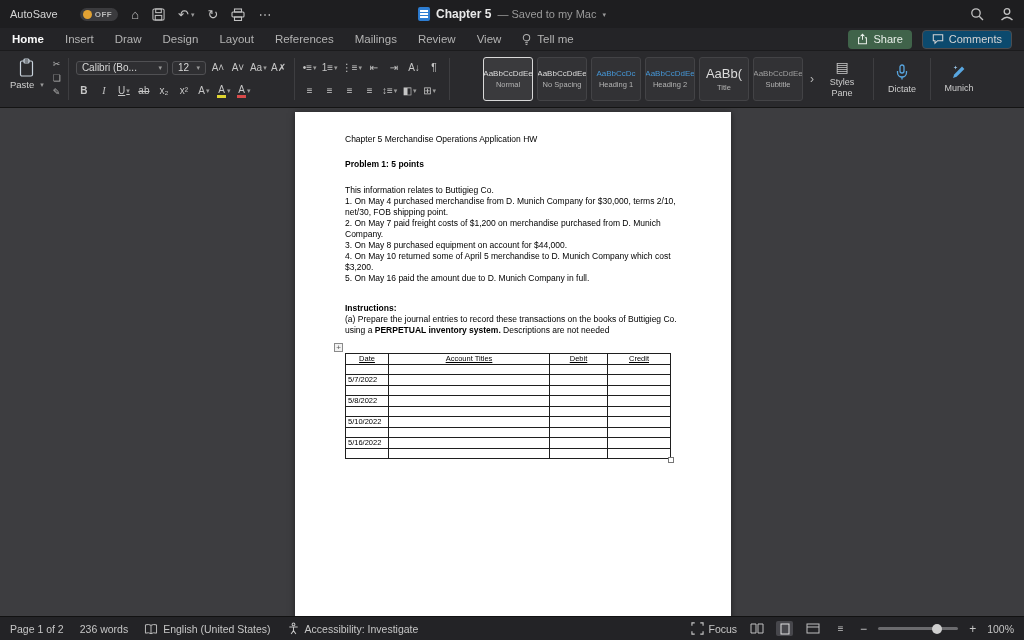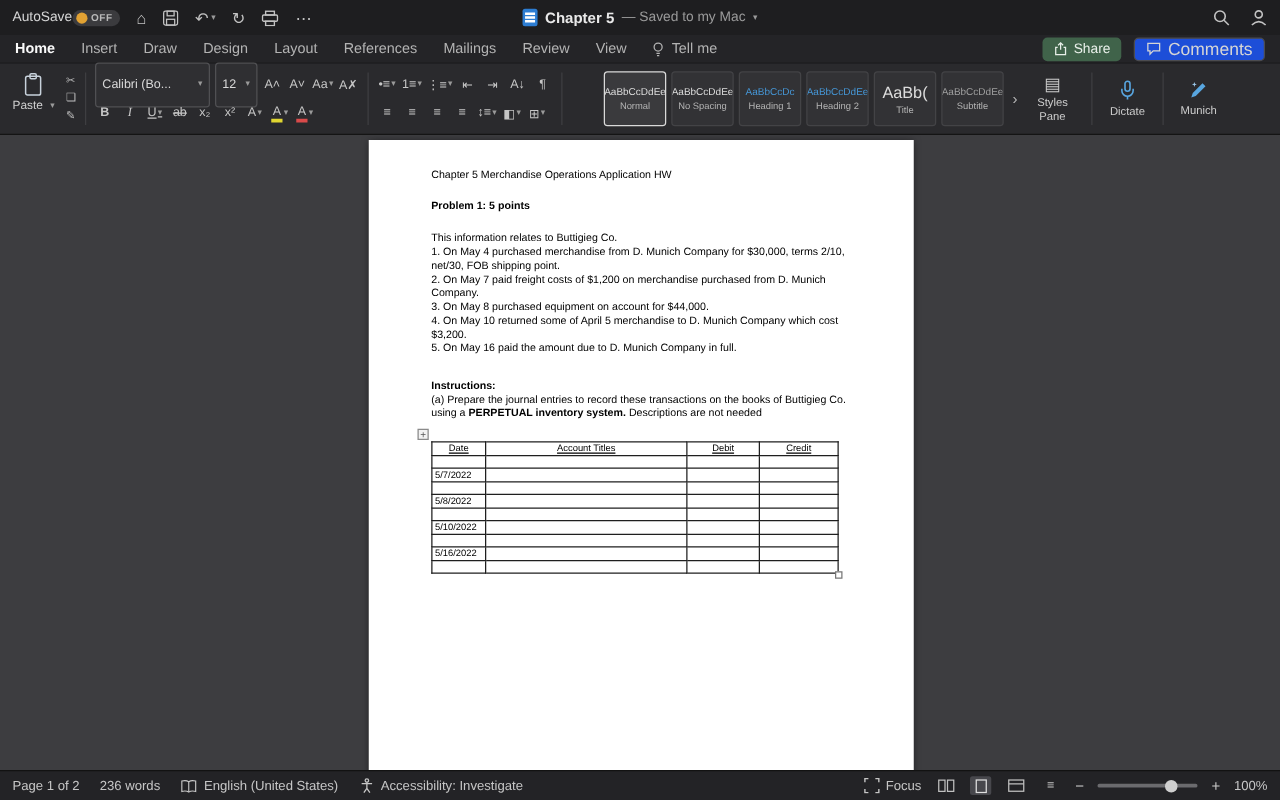--- a/index.html
+++ b/index.html
@@ -2,21 +2,21 @@
 <html><head>
 <meta charset="utf-8">
 <style>
   *{margin:0;padding:0;box-sizing:border-box;}
   html,body{width:1024px;height:640px;overflow:hidden;background:#3d3d40;}
   #app{position:relative;width:1024px;height:640px;font-family:"Liberation Sans",sans-serif;color:#c9c9c9;}
 
   
   .titlebar{position:absolute;top:0;left:0;width:100%;height:28px;background:#1e1e20;display:flex;align-items:center;padding:0 10px;font-size:11px;}
   .tb-left{display:flex;align-items:center;gap:13px;}
-  .as-wrap{display:flex;align-items:center;gap:0;}
+  .as-wrap{display:flex;align-items:center;gap:22px;}
   .as-label{color:#d5d5d5;}
   .as-toggle{display:flex;align-items:center;gap:3px;background:#3b3b3e;border-radius:9px;padding:2px 6px 2px 3px;cursor:default;}
   .as-dot{width:9px;height:9px;border-radius:50%;background:#e2a233;}
   .as-state{font-size:8px;font-weight:700;color:#b9b9b9;letter-spacing:.5px;}
   .tb-ic{color:#c2c2c2;font-size:13px;line-height:1;display:flex;align-items:center;gap:2px;cursor:default;}
   .caret{font-size:7px;color:#9a9a9a;line-height:1;}
   .tb-center{position:absolute;left:50%;top:0;height:28px;transform:translateX(-50%);display:flex;align-items:center;gap:6px;white-space:nowrap;}
   .doc-badge{width:12px;height:14px;background:#2d7dd2;border-radius:2px;position:relative;flex:none;}
   .doc-badge:after{content:"";position:absolute;left:2px;top:3px;width:8px;height:1.5px;background:#fff;box-shadow:0 3px 0 #fff,0 6px 0 #fff;}
   .doc-title{font-weight:700;color:#e9e9e9;font-size:12px;}
@@ -25,34 +25,34 @@
   svg.ic{display:block;}
 
   
   .tabsrow{position:absolute;top:28px;left:0;width:100%;height:23px;background:#242427;display:flex;align-items:center;padding:0 12px;font-size:11.5px;border-bottom:1px solid #1b1b1d;}
   .tabs{display:flex;gap:21px;align-items:center;}
   .tab{color:#b3b3b3;cursor:default;white-space:nowrap;}
   .tab.active{color:#fafafa;font-weight:700;}
   .tellme{display:flex;align-items:center;gap:5px;margin-left:20px;color:#b3b3b3;}
   .tr-actions{margin-left:auto;display:flex;gap:10px;align-items:center;justify-content:flex-end;}
   .btn-share{display:flex;align-items:center;gap:5px;background:#40634a;color:#e8efe9;border-radius:4px;height:19px;padding:0 9px;font-size:11px;}
-  .btn-comments{display:flex;align-items:center;gap:5px;background:#1d4ed8;border:1px solid #4c4c4f;color:#d5d5d5;border-radius:4px;height:19px;padding:0 9px;font-size:14px;}
+  .btn-comments{display:flex;align-items:center;gap:5px;background:#0c4a6e;border:1px solid #4c4c4f;color:#d5d5d5;border-radius:4px;height:19px;padding:0 9px;font-size:11px;}
 
   
   .ribbon{position:absolute;top:51px;left:0;width:100%;height:57px;background:#2a2a2d;border-bottom:1px solid #141414;display:flex;align-items:stretch;padding:4px 6px;}
   .sep{width:1px;background:#3e3e41;margin:3px 7px;}
   .grp{display:flex;}
   .paste-grp{align-items:flex-start;gap:5px;padding-top:1px;}
   .paste-btn{display:flex;flex-direction:column;align-items:center;gap:2px;padding:2px 4px;border-radius:3px;}
   .pb-label{display:flex;align-items:center;gap:6px;font-size:9.5px;color:#cfcfcf;}
   .mini-col{display:flex;flex-direction:column;gap:4px;font-size:9px;color:#b9b9b9;padding-top:3px;}
   .mini-col span{cursor:default;}
   .two-rows{flex-direction:column;justify-content:space-between;padding:1px 0;}
   .crow{display:flex;align-items:center;gap:4px;height:23px;}
-  .combo{display:flex;align-items:center;justify-content:space-between;border:1px solid #505053;border-radius:3px;height:36px;padding:0 5px;font-size:10px;color:#d8d8d8;background:#2f2f32;white-space:nowrap;overflow:hidden;}
+  .combo{display:flex;align-items:center;justify-content:space-between;border:1px solid #505053;border-radius:3px;height:14px;padding:0 5px;font-size:10px;color:#d8d8d8;background:#2f2f32;white-space:nowrap;overflow:hidden;}
   .combo.fname{width:92px;}
   .combo.fsize{width:34px;}
   .gi{min-width:16px;height:17px;display:flex;align-items:center;justify-content:center;font-size:10px;color:#c6c6c6;border-radius:2px;gap:1px;white-space:nowrap;cursor:default;}
   .gi.b{font-weight:700;}
   .gi.i{font-style:italic;font-family:"Liberation Serif",serif;}
   .gi.u{text-decoration:underline;}
   .gi .strike{text-decoration:line-through;}
   .ul-y{border-bottom:3px solid #e0d531;padding:0 1px;line-height:11px;}
   .ul-r{border-bottom:3px solid #d94a4a;padding:0 1px;line-height:11px;}
   .styles-grp{align-items:center;gap:3px;padding-left:26px;}

